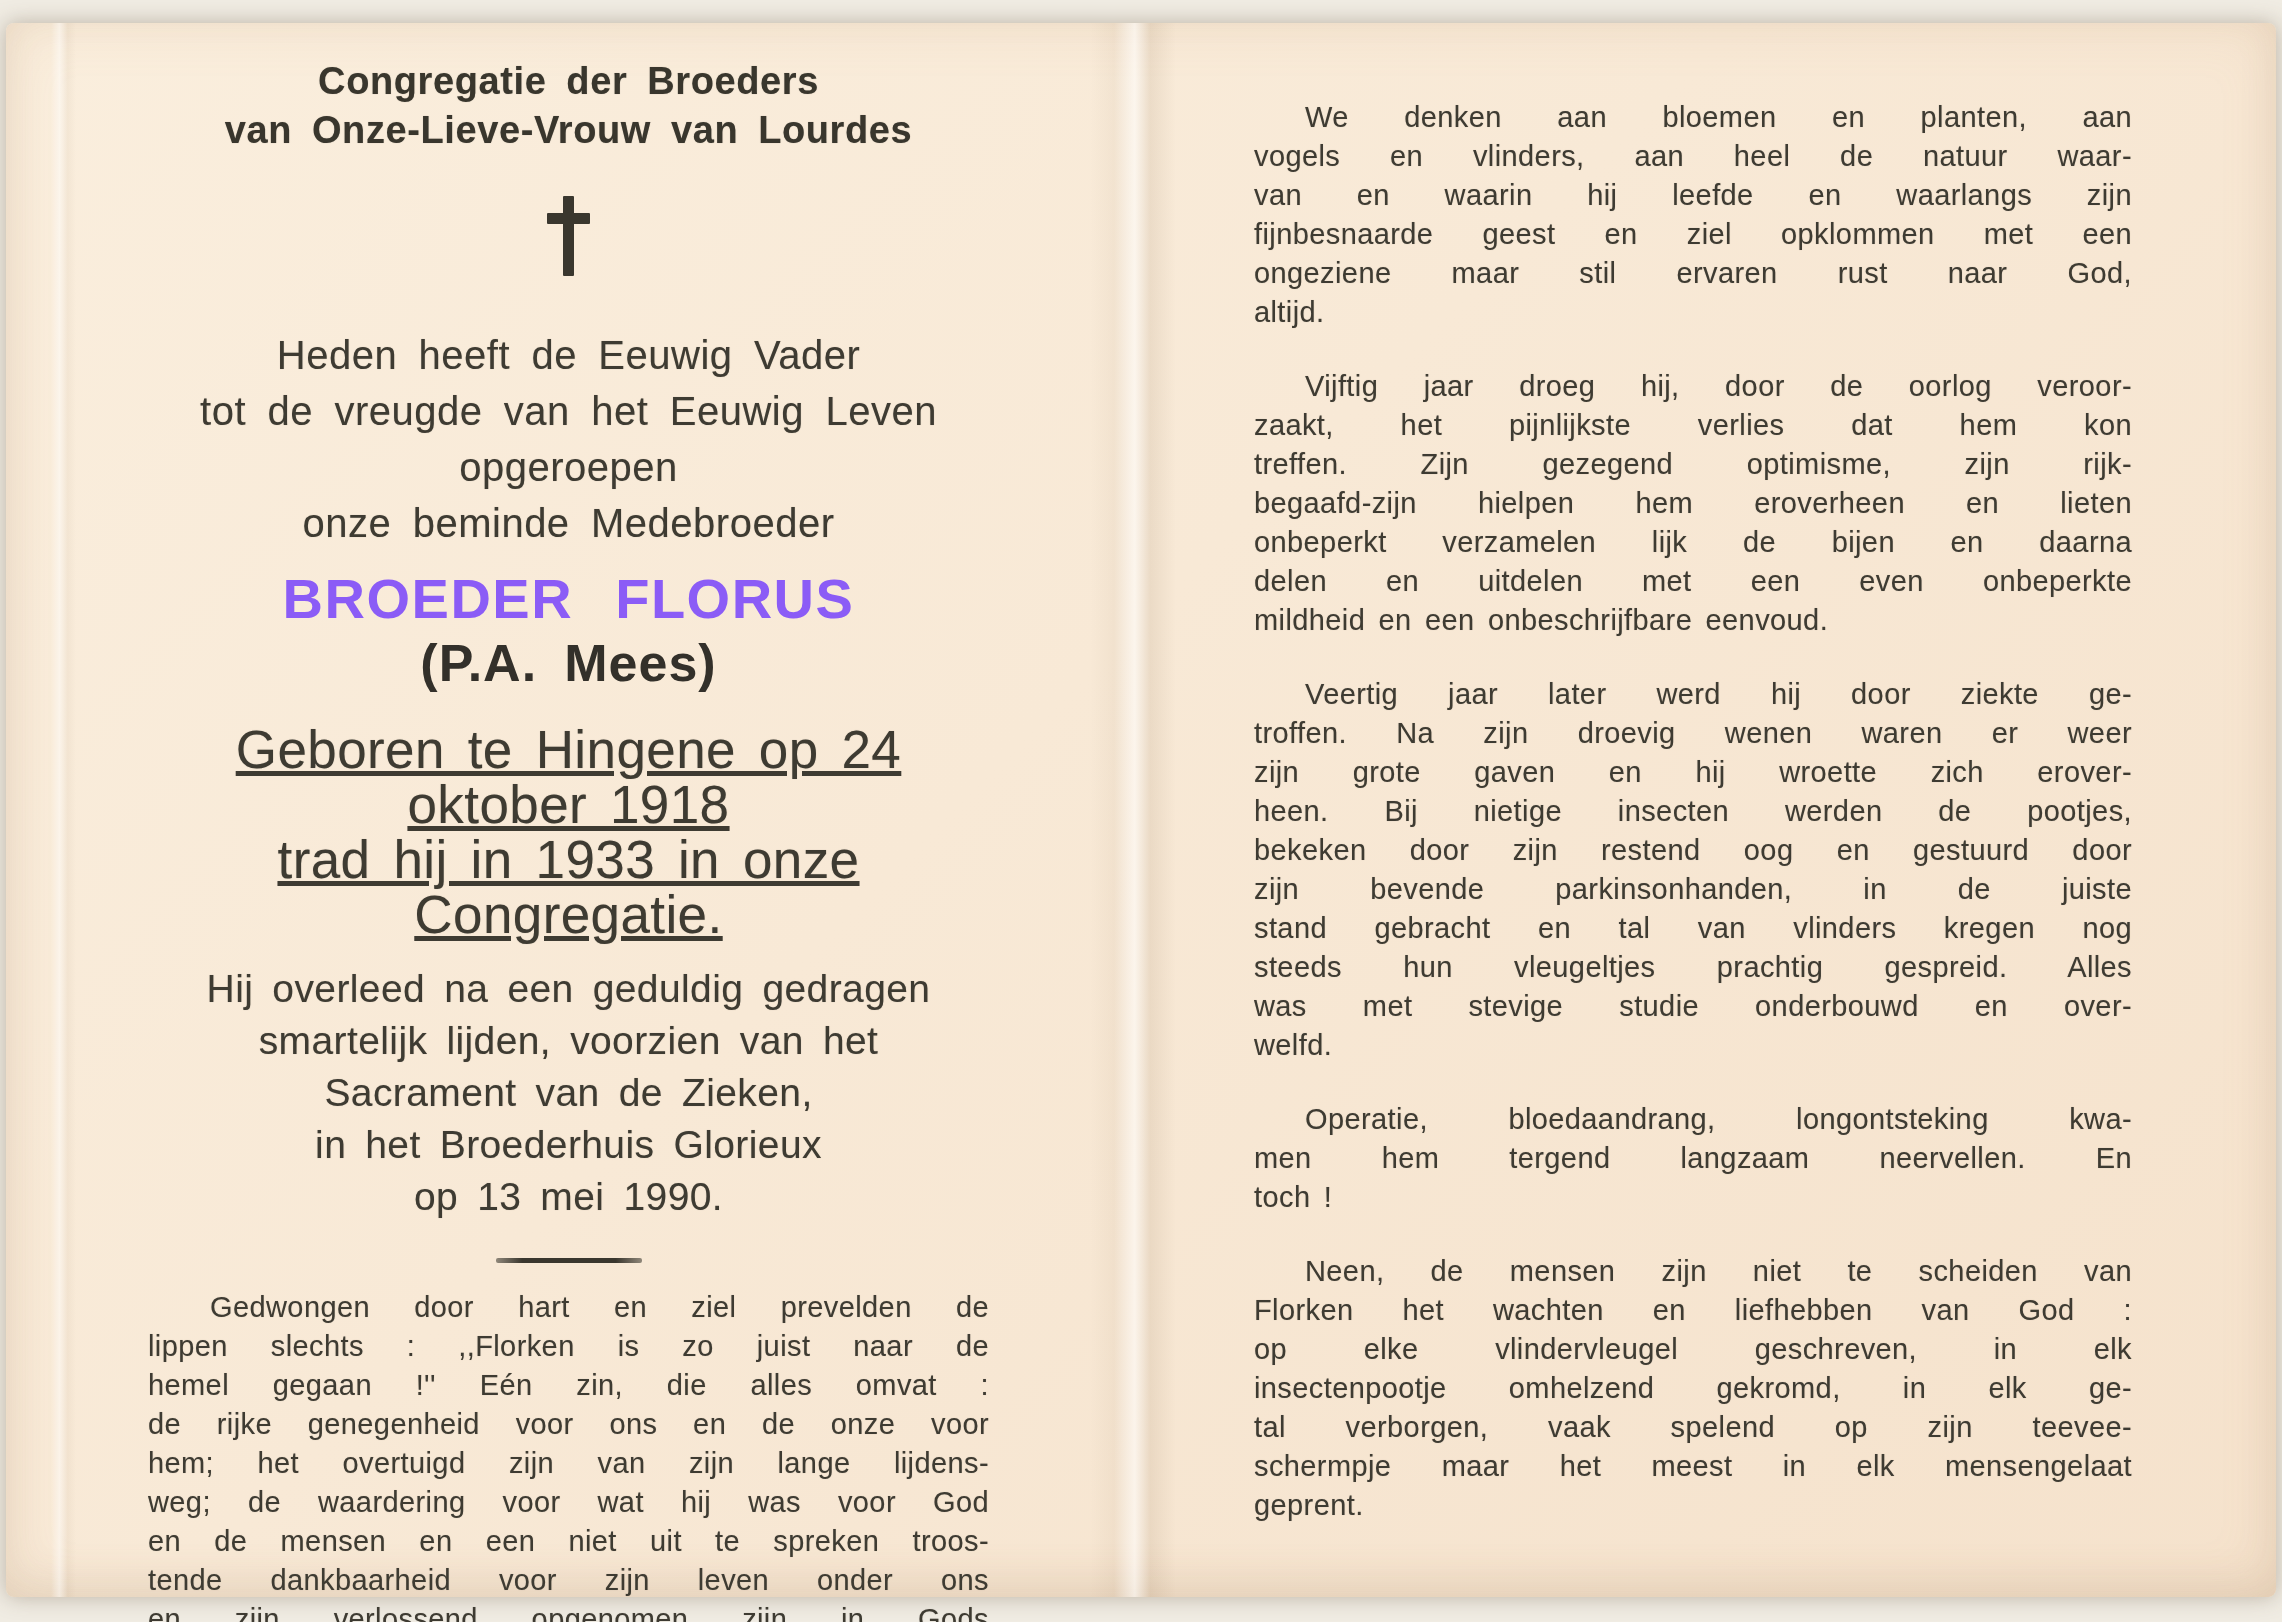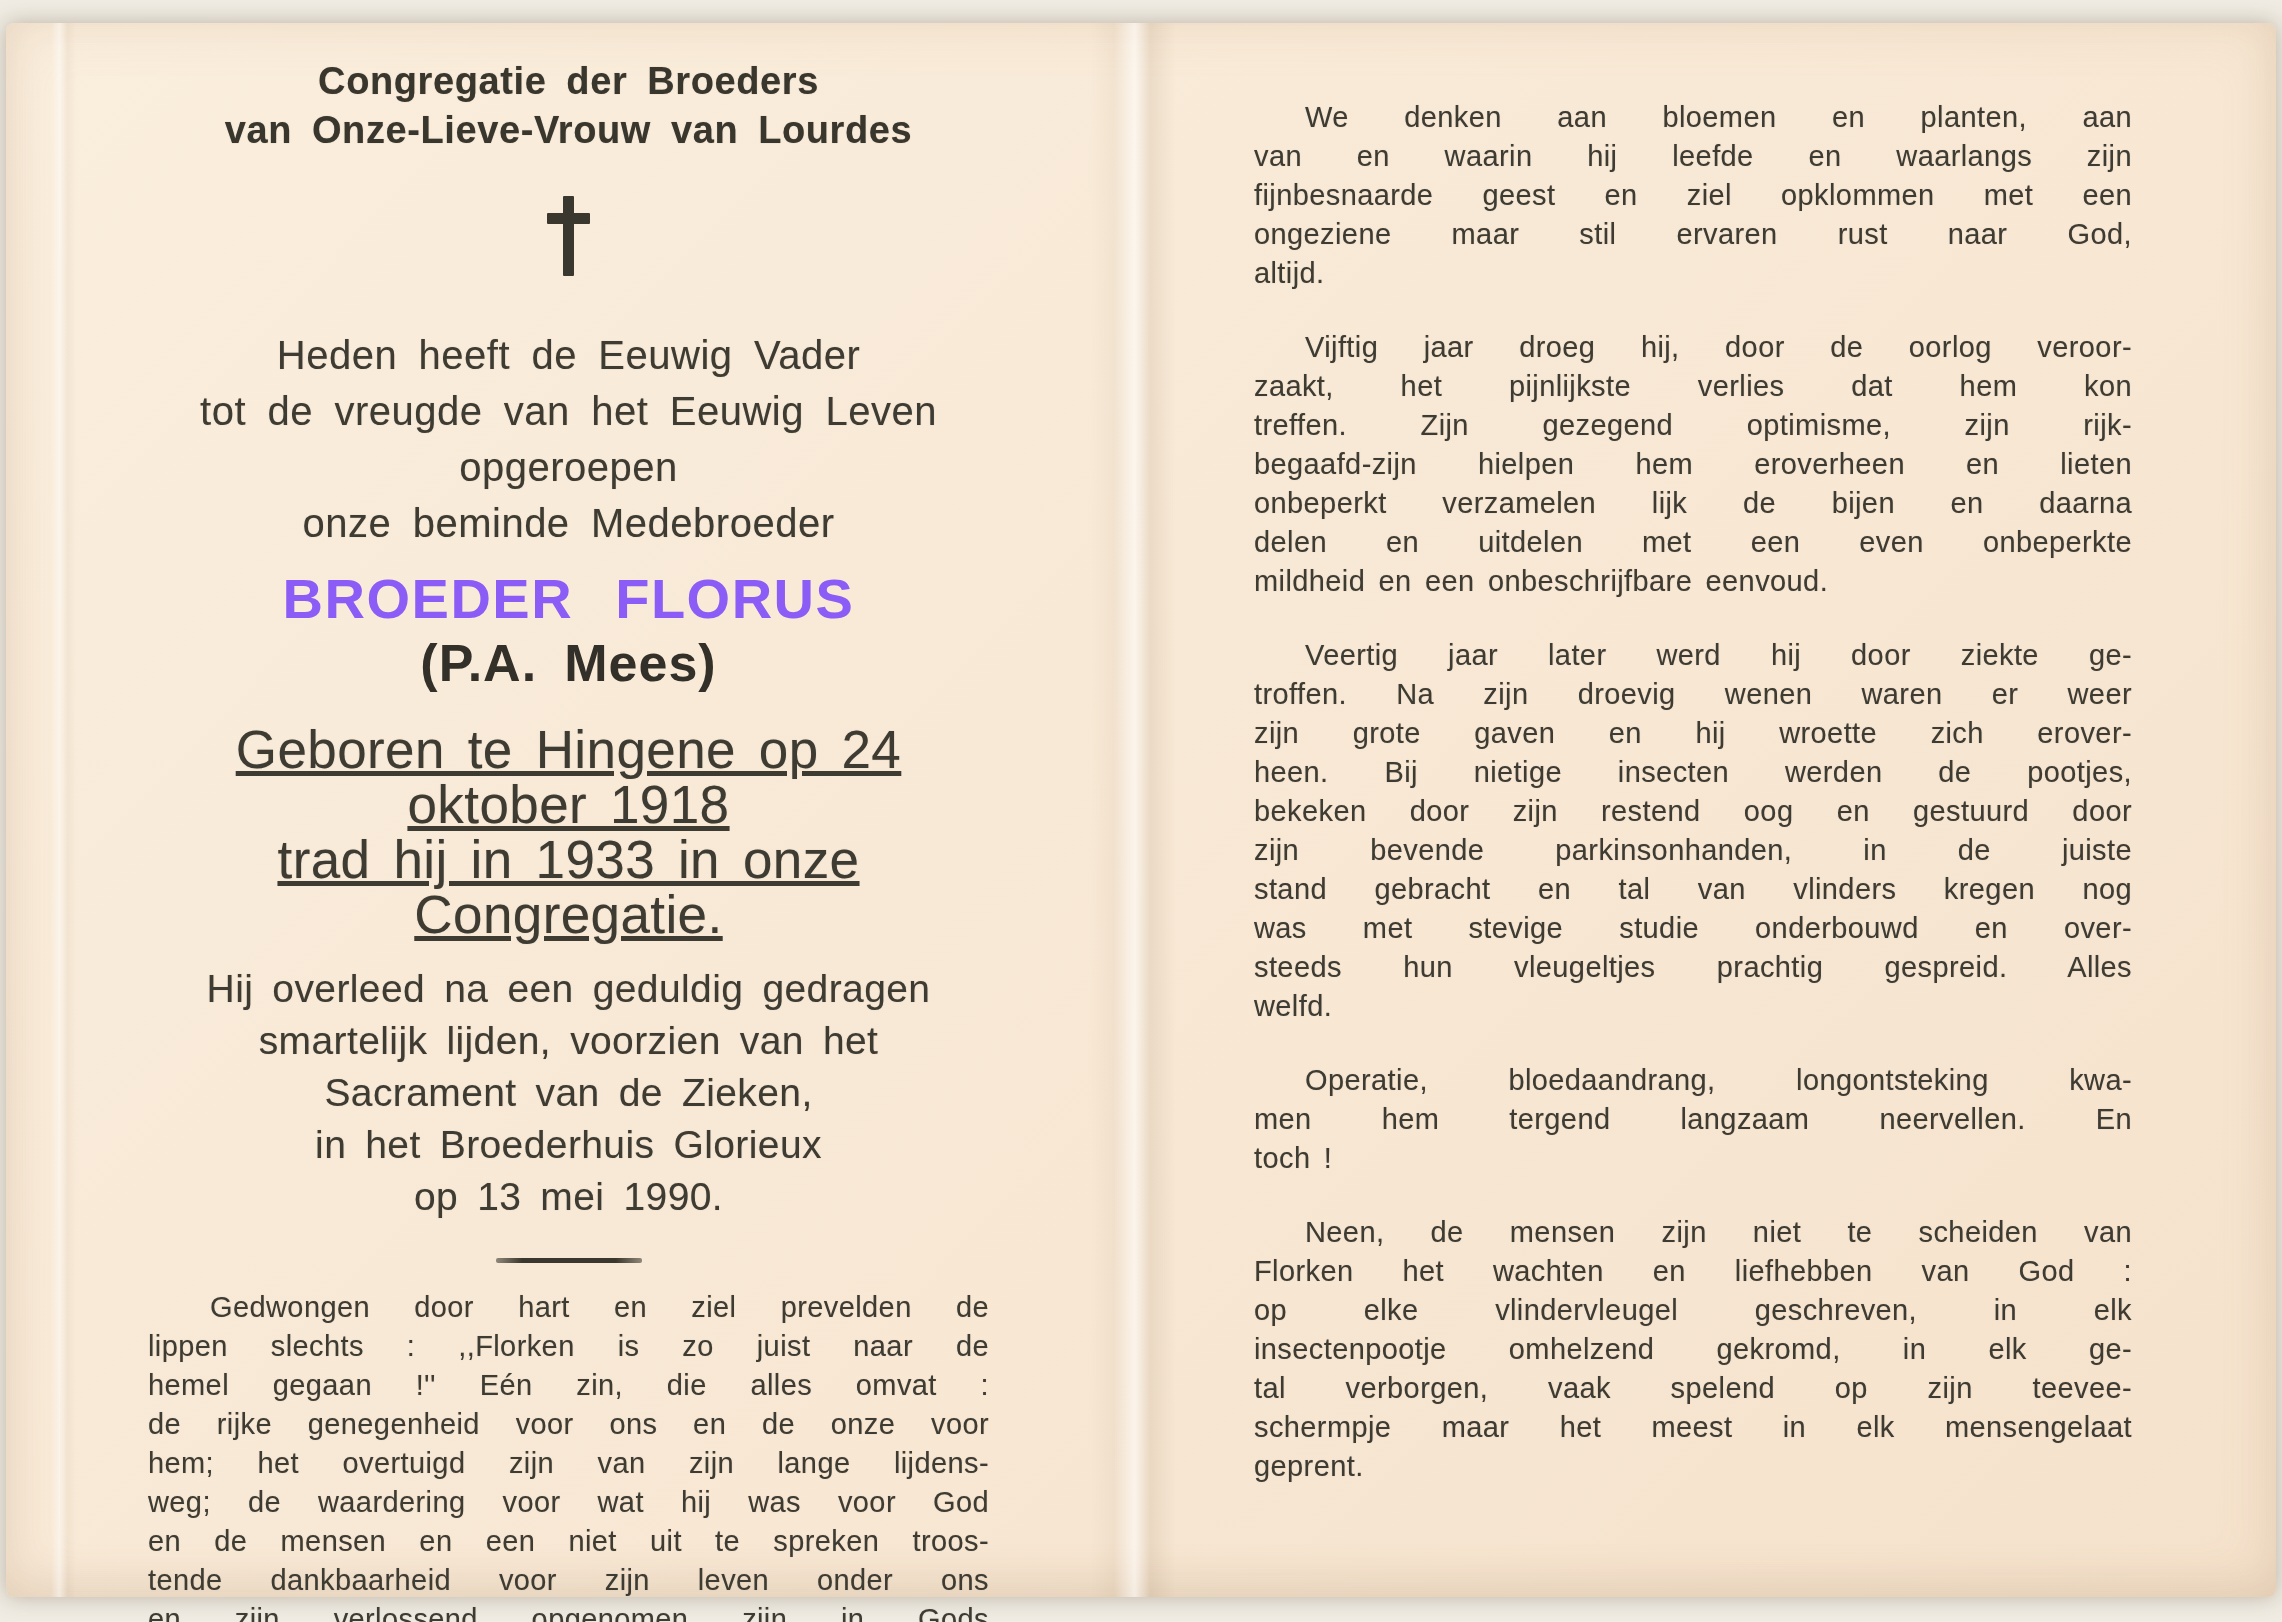--- a/index.html
+++ b/index.html
@@ -162,20 +162,21 @@
       <div class="line">en de mensen en een niet uit te spreken troos-</div>
       <div class="line">tende dankbaarheid voor zijn leven onder ons</div>
       <div class="line">en zijn verlossend opgenomen zijn in Gods</div>
       <div class="line last">liefde.</div>
     </div>
 </div>
 
 <div class="page page-right">
   <div class="para justified">
       <div class="line first">We denken aan bloemen en planten, aan</div>
+      <div class="line">vogels en vlinders, aan heel de natuur waar-</div>
       <div class="line">van en waarin hij leefde en waarlangs zijn</div>
       <div class="line">fijnbesnaarde geest en ziel opklommen met een</div>
       <div class="line">ongeziene maar stil ervaren rust naar God,</div>
       <div class="line last">altijd.</div>
     </div>
   <div class="para justified">
       <div class="line first">Vijftig jaar droeg hij, door de oorlog veroor-</div>
       <div class="line">zaakt, het pijnlijkste verlies dat hem kon</div>
       <div class="line">treffen. Zijn gezegend optimisme, zijn rijk-</div>
       <div class="line">begaafd-zijn hielpen hem eroverheen en lieten</div>
@@ -184,22 +185,22 @@
       <div class="line last">mildheid en een onbeschrijfbare eenvoud.</div>
     </div>
   <div class="para justified">
       <div class="line first">Veertig jaar later werd hij door ziekte ge-</div>
       <div class="line">troffen. Na zijn droevig wenen waren er weer</div>
       <div class="line">zijn grote gaven en hij wroette zich erover-</div>
       <div class="line">heen. Bij nietige insecten werden de pootjes,</div>
       <div class="line">bekeken door zijn restend oog en gestuurd door</div>
       <div class="line">zijn bevende parkinsonhanden, in de juiste</div>
       <div class="line">stand gebracht en tal van vlinders kregen nog</div>
+      <div class="line">steeds hun vleugeltjes prachtig gespreid. Alles</div>
       <div class="line">was met stevige studie onderbouwd en over-</div>
-      <div class="line">steeds hun vleugeltjes prachtig gespreid. Alles</div>
       <div class="line last">welfd.</div>
     </div>
   <div class="para justified">
       <div class="line first">Operatie, bloedaandrang, longontsteking kwa-</div>
       <div class="line">men hem tergend langzaam neervellen. En</div>
       <div class="line last">toch !</div>
     </div>
   <div class="para justified">
       <div class="line first">Neen, de mensen zijn niet te scheiden van</div>
       <div class="line">Florken het wachten en liefhebben van God :</div>

